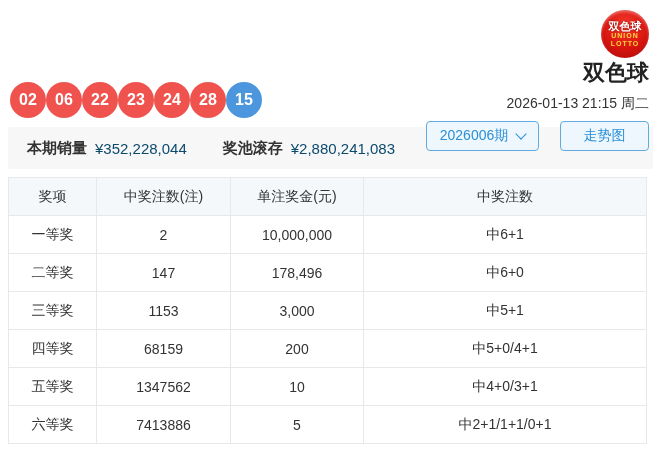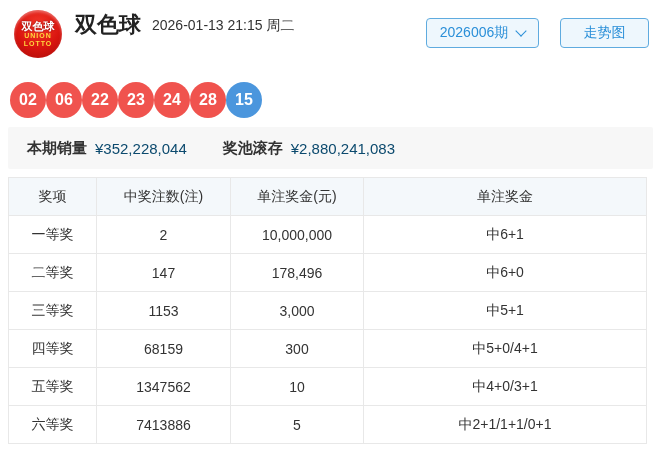--- a/index.html
+++ b/index.html
@@ -1,20 +1,20 @@
 <!DOCTYPE html>
 <html><head>
 <meta charset="utf-8">
 <style>
   * { margin:0; padding:0; box-sizing:border-box; }
   html,body { width:661px; height:452px; background:#fff;
     font-family:"Liberation Sans","DejaVu Sans",sans-serif; overflow:hidden; }
 
   
-  .header { display:flex; align-items:flex-start; padding:10px 12px 0 14px; height:58px; }
+  .header { display:flex; align-items:flex-end; padding:10px 12px 0 14px; height:58px;flex-direction:column; }
   .logo { width:48px; height:48px; border-radius:50%; flex:0 0 48px;
     background:radial-gradient(circle at 50% 32%, #f4392b 0%, #d9150f 55%, #a80b08 100%);
     display:flex; flex-direction:column; align-items:center; justify-content:center;
     line-height:1.05; box-shadow:inset 0 2px 3px rgba(255,255,255,.35); }
   .logo-cn { color:#fff; font-weight:bold; font-size:11px; text-shadow:0 0 2px #7a0503; }
   .logo-en { color:#ffd83d; font-weight:bold; font-size:7px; letter-spacing:1px; }
   .title { margin-left:13px; font-size:22px; font-weight:bold; color:#222; }
   .datetime { margin-left:11px; font-size:14px; color:#333; margin-top:7px; }
   .header-actions { margin-left:auto; display:flex; gap:21px; margin-top:8px; }
   .btn { height:30px; border:1px solid #5fabdf; border-radius:4px; background:#eef7fd;
@@ -85,21 +85,21 @@
   <span class="sales-label gap2">奖池滚存</span>
   <span class="sales-value">¥2,880,241,083</span>
 </div>
 
 <table class="prize">
   <thead>
     <tr>
       <th class="c1">奖项</th>
       <th class="c2">中奖注数(注)</th>
       <th class="c3">单注奖金(元)</th>
-      <th>单注奖金</th>
+      <th>中奖注数</th>
     </tr>
   </thead>
   <tbody>
     <tr>
       <td>一等奖</td>
       <td>2</td>
       <td>10,000,000</td>
       <td>中6+1</td>
     </tr>
     <tr>
@@ -110,21 +110,21 @@
     </tr>
     <tr>
       <td>三等奖</td>
       <td>1153</td>
       <td>3,000</td>
       <td>中5+1</td>
     </tr>
     <tr>
       <td>四等奖</td>
       <td>68159</td>
-      <td>300</td>
+      <td>200</td>
       <td>中5+0/4+1</td>
     </tr>
     <tr>
       <td>五等奖</td>
       <td>1347562</td>
       <td>10</td>
       <td>中4+0/3+1</td>
     </tr>
     <tr>
       <td>六等奖</td>

